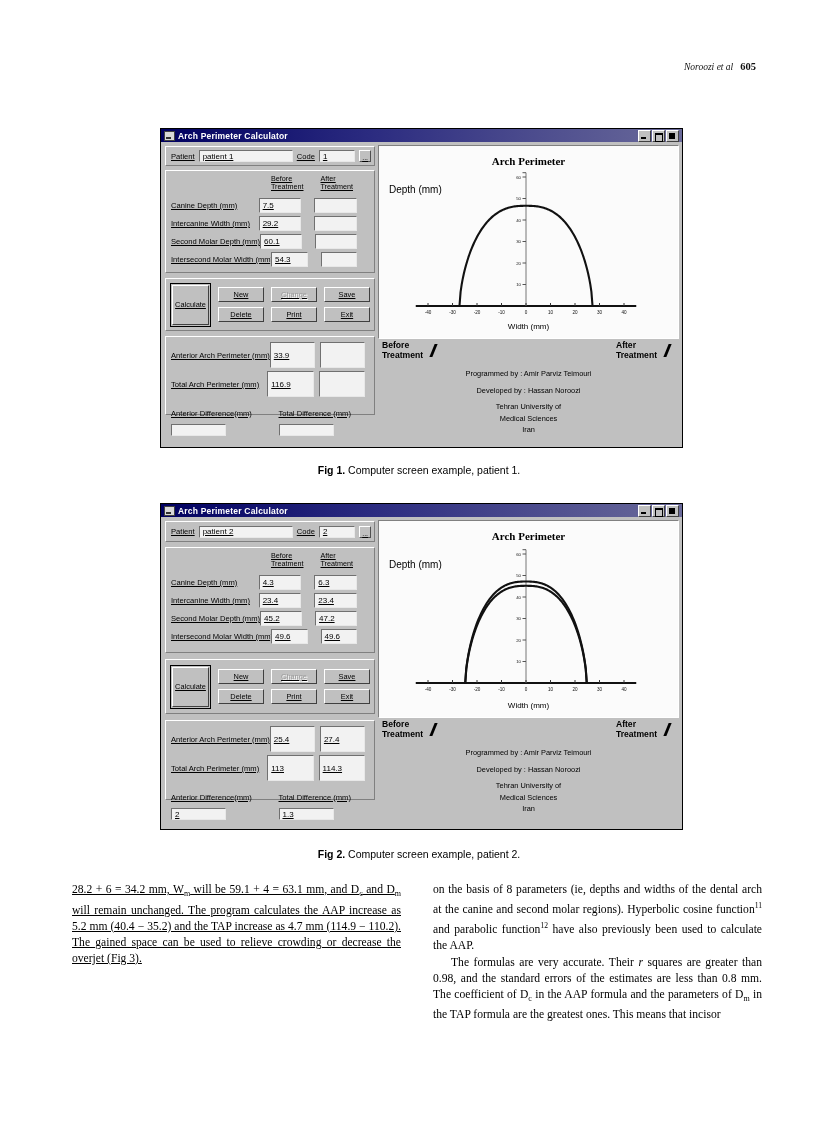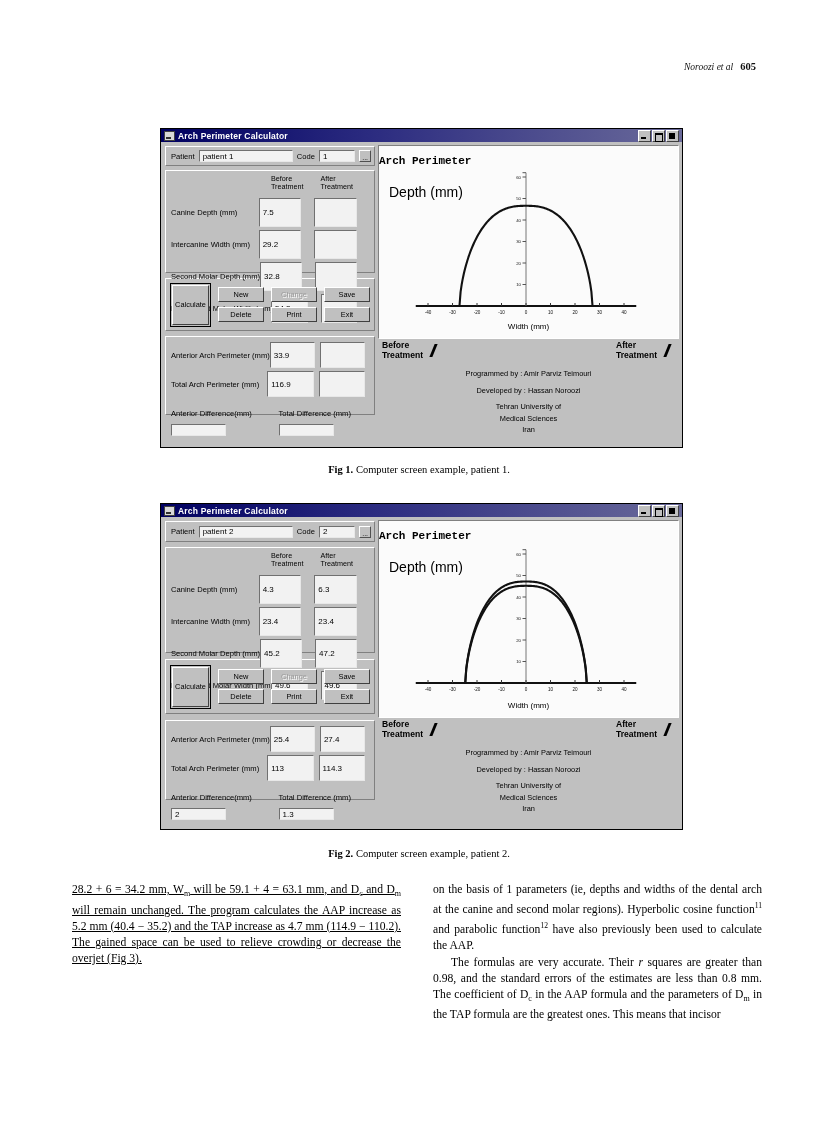--- a/index.html
+++ b/index.html
@@ -23,21 +23,21 @@
              letter-spacing:.2px;white-space:nowrap;}
   .title-btns{margin-left:auto;display:flex;gap:1px;padding-right:1px;}
   .tb-btn{width:11px;height:10px;background:#c0c0c0;border-top:1px solid #fff;border-left:1px solid #fff;
           border-right:1px solid #404040;border-bottom:1px solid #404040;position:relative;}
   .tb-btn i{position:absolute;display:block;background:#000;}
   .tb-min i{left:2px;bottom:2px;width:5px;height:2px;}
   .tb-max i{left:2px;top:2px;width:6px;height:6px;background:none;border:1px solid #000;border-top-width:2px;}
   .tb-cls i{left:2px;top:2px;width:6px;height:6px;background:#000;}
 
   .winbody{display:flex;}
-  .leftcol{width:217px;flex:none;padding:4px 3px 11px 4px;box-sizing:border-box;}
+  .leftcol{width:217px;flex:none;padding:4px 3px 11px 4px;box-sizing:border-box;text-decoration:underline;}
   .rightcol{flex:1;display:flex;flex-direction:column;background:#c0c0c0;padding:3px 3px 3px 0;box-sizing:border-box;}
 
   
   .panel{background:#c0c0c0;border-top:1px solid #ffffff;border-left:1px solid #ffffff;
          border-right:1px solid #808080;border-bottom:1px solid #808080;box-sizing:border-box;}
 
   .fld{background:#f2f2f2;border-top:1px solid #707070;border-left:1px solid #707070;
        border-right:1px solid #e8e8e8;border-bottom:1px solid #e8e8e8;box-sizing:border-box;
        font-family:"Liberation Sans",sans-serif;font-size:8px;color:#000;padding:0 0 0 3px;
        display:flex;align-items:center;overflow:hidden;}
@@ -53,21 +53,21 @@
             border-right:1px solid #505050;border-bottom:1px solid #505050;font-family:"Liberation Sans",sans-serif;
             font-size:7px;display:flex;align-items:flex-end;justify-content:center;line-height:7px;
             color:#000;box-sizing:border-box;}
 
   
   .mgrid{padding:4px 4px 5px 5px;}
   .mhead{display:flex;margin-left:100px;}
   .mhead div{width:48px;margin-right:5px;}
   .mrow{display:flex;align-items:center;margin-top:3px;}
   .mrow .name{width:100px;}
-  .mrow .fld{width:48px;height:29px;margin-right:13px;}
+  .mrow .fld{width:48px;height:15px;margin-right:13px;}
 
   
   .btnbar{display:flex;padding:5px 4px 5px 6px;align-items:center;}
   .btn{background:#c0c0c0;border-top:1px solid #ffffff;border-left:1px solid #ffffff;
        border-right:1px solid #404040;border-bottom:1px solid #404040;box-sizing:border-box;
        font-family:"Liberation Sans",sans-serif;font-size:7.4px;color:#000;
        display:flex;align-items:center;justify-content:center;}
   .btn.big{width:42px;height:40px;outline:1px solid #000;outline-offset:1px;margin-right:9px;}
   .btn.sm{width:46px;height:15px;}
   .btn.disabled{color:#9a9a9a;text-shadow:1px 1px 0 #ffffff;}
@@ -80,42 +80,42 @@
   .rrow .name{width:100px;}
   .rrow .fld{width:48px;height:26px;margin-right:5px;}
   .drow{display:flex;margin-top:5px;gap:16px;}
   .dcol{width:106px;}
   .dcol .fld{width:55px;height:12px;margin-top:4px;}
 
   
   .chartbox{background:#fbfbfb;border-top:1px solid #808080;border-left:1px solid #808080;
             border-right:1px solid #ffffff;border-bottom:1px solid #ffffff;position:relative;
             box-sizing:border-box;}
-  .ch-title{position:absolute;left:0;right:0;top:9px;text-align:left;
-            font-family:Liberation Mono, monospace;font-size:11px;font-weight:bold;color:#000;}
+  .ch-title{position:absolute;left:0;right:0;top:9px;text-align:center;
+            font-family:Liberation Serif, serif;font-size:11px;font-weight:bold;color:#000;}
   .ch-ylab{position:absolute;left:10px;top:38px;font-family:"Liberation Sans",sans-serif;
-           font-size:14px;color:#000;}
+           font-size:10px;color:#000;}
   .ch-xlab{position:absolute;left:0;right:0;bottom:7px;text-align:center;
            font-family:"Liberation Sans",sans-serif;font-size:8px;color:#000;margin-top:12px;}
   .ch-svg{position:absolute;left:0;top:0;}
 
   .legendrow{display:flex;justify-content:space-between;padding:2px 6px 0 4px;}
   .leg{display:flex;align-items:center;gap:5px;font-family:"Liberation Sans",sans-serif;
        font-size:8.6px;font-weight:bold;line-height:9.6px;color:#000;}
   .slash{width:11px;height:13px;position:relative;flex:none;}
   .slash:after{content:"";position:absolute;left:4px;top:0;width:3px;height:13px;background:#000;
                transform:skewX(-22deg);}
 
   .credits{flex:1;background:#c0c0c0;padding-top:8px;text-align:center;
            font-family:"Liberation Sans",sans-serif;font-size:7.4px;line-height:11.5px;color:#000;}
   .credits .gap{height:5px;}
 
   
   .cap{position:absolute;width:838px;left:0;text-align:center;
-       font-family:Liberation Serif, serif;font-size:10.5px;color:#000;}
+       font-family:Liberation Sans, sans-serif;font-size:10.5px;color:#000;}
   .cap b{font-weight:bold;}
 
   
   .col{position:absolute;width:329px;font-family:"Liberation Serif",serif;font-size:11.6px;
        line-height:16.2px;text-align:justify;color:#000;}
   .col p{margin:0;}
   .col p.ind{text-indent:18px;}
   sub{font-size:8px;}
   sup{font-size:7.6px;}
   .it{font-style:italic;}
@@ -173,21 +173,21 @@
           <span class="fld">7.5</span>
           <span class="fld"></span>
         </div>
         <div class="mrow">
           <span class="name lbl">Intercanine Width (mm)</span>
           <span class="fld">29.2</span>
           <span class="fld"></span>
         </div>
         <div class="mrow">
           <span class="name lbl">Second Molar Depth (mm)</span>
-          <span class="fld">32.8</span>
+          <span class="fld">60.1</span>
           <span class="fld"></span>
         </div>
         <div class="mrow">
           <span class="name lbl">Intersecond Molar Width (mm)</span>
           <span class="fld">54.3</span>
           <span class="fld"></span>
         </div>
       </div>
 
       <div class="panel btnbar" style="margin-top:5px;height:53px;">
@@ -482,15 +482,15 @@
 <div class="cap" style="top:848px;">
   <b>Fig 2.</b>
   <span>Computer screen example, patient 2.</span>
 </div>
 
 <div class="col" style="left:72px;top:882px;text-decoration:underline;">
   <p><span>28.2 + 6 = 34.2 mm, W</span><sub>m</sub><span> will be 59.1 + 4 = 63.1 mm, and D</span><sub>c</sub><span> and D</span><sub>m</sub><span> will remain unchanged. The program calculates the AAP increase as 5.2 mm (40.4 − 35.2) and the TAP increase as 4.7 mm (114.9 − 110.2). The gained space can be used to relieve crowding or decrease the overjet (Fig 3).</span></p>
 </div>
 
 <div class="col" style="left:433px;top:882px;">
-  <p><span>on the basis of 1 parameters (ie, depths and widths of the dental arch at the canine and second molar regions). Hyperbolic cosine function</span><sup>11</sup><span> and parabolic function</span><sup>12</sup><span> have also previously been used to calculate the AAP.</span></p>
+  <p><span>on the basis of 8 parameters (ie, depths and widths of the dental arch at the canine and second molar regions). Hyperbolic cosine function</span><sup>11</sup><span> and parabolic function</span><sup>12</sup><span> have also previously been used to calculate the AAP.</span></p>
   <p class="ind"><span>The formulas are very accurate. Their </span><span class="it">r</span><span> squares are greater than 0.98, and the standard errors of the estimates are less than 0.8 mm. The coefficient of D</span><sub>c</sub><span> in the AAP formula and the parameters of D</span><sub>m</sub><span> in the TAP formula are the greatest ones. This means that incisor</span></p>
 </div>
 
 </body></html>

